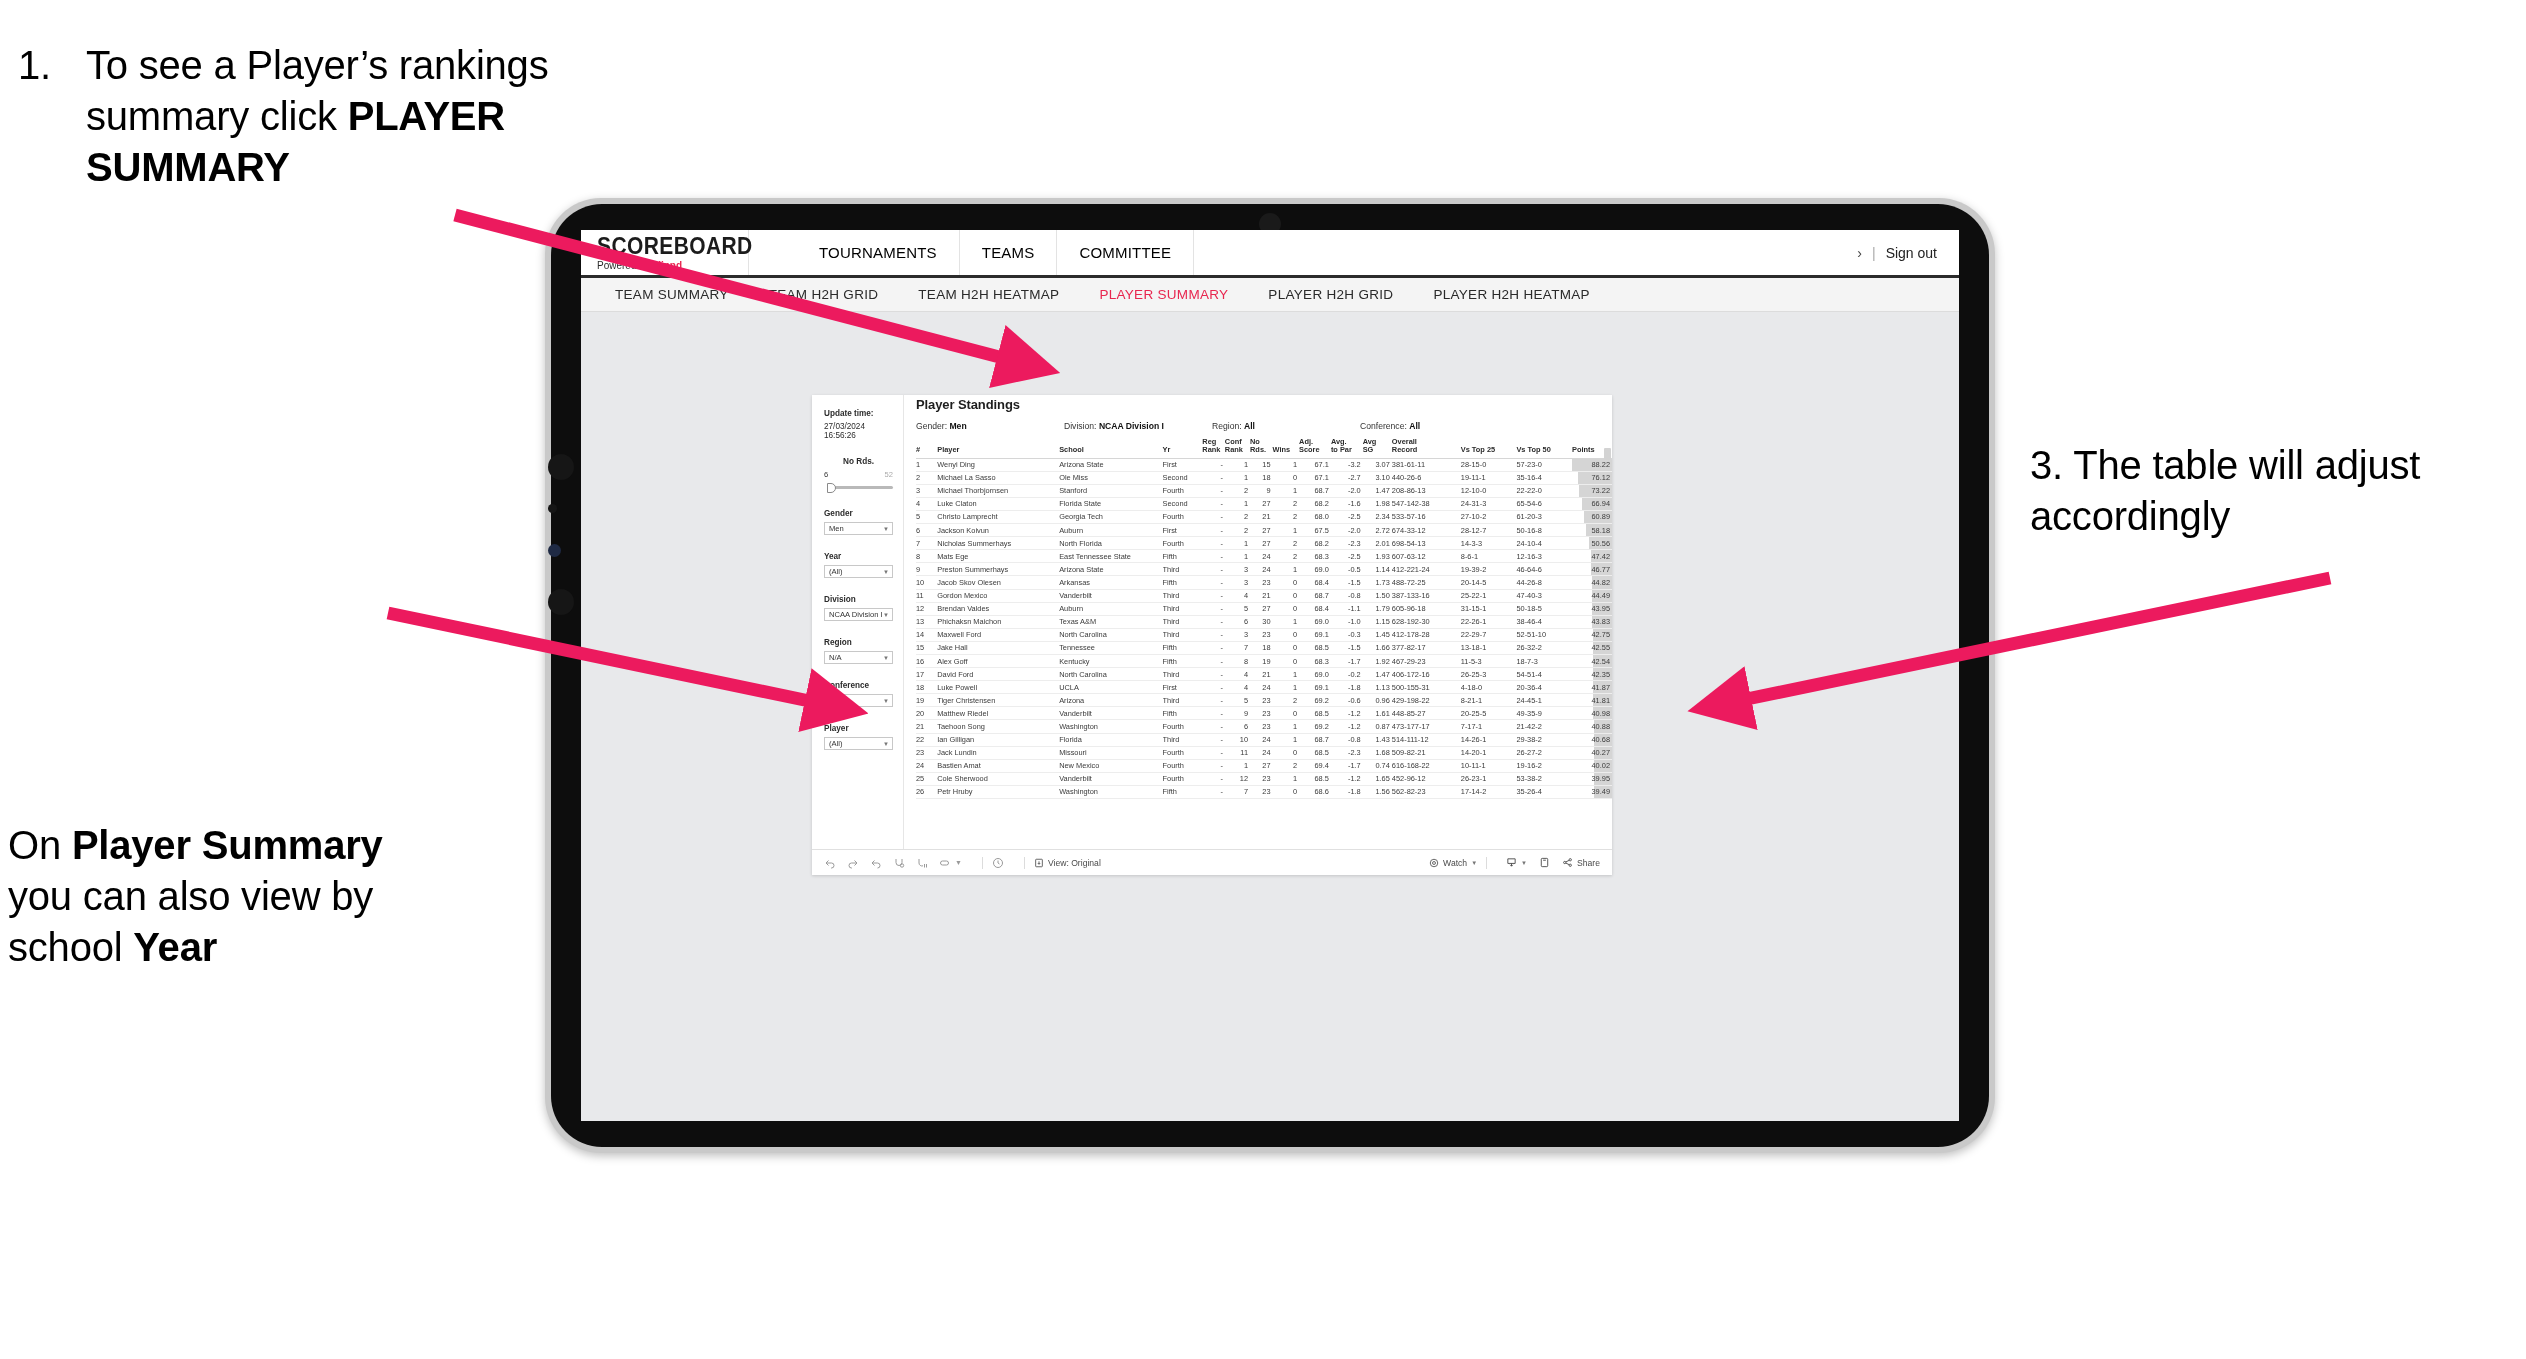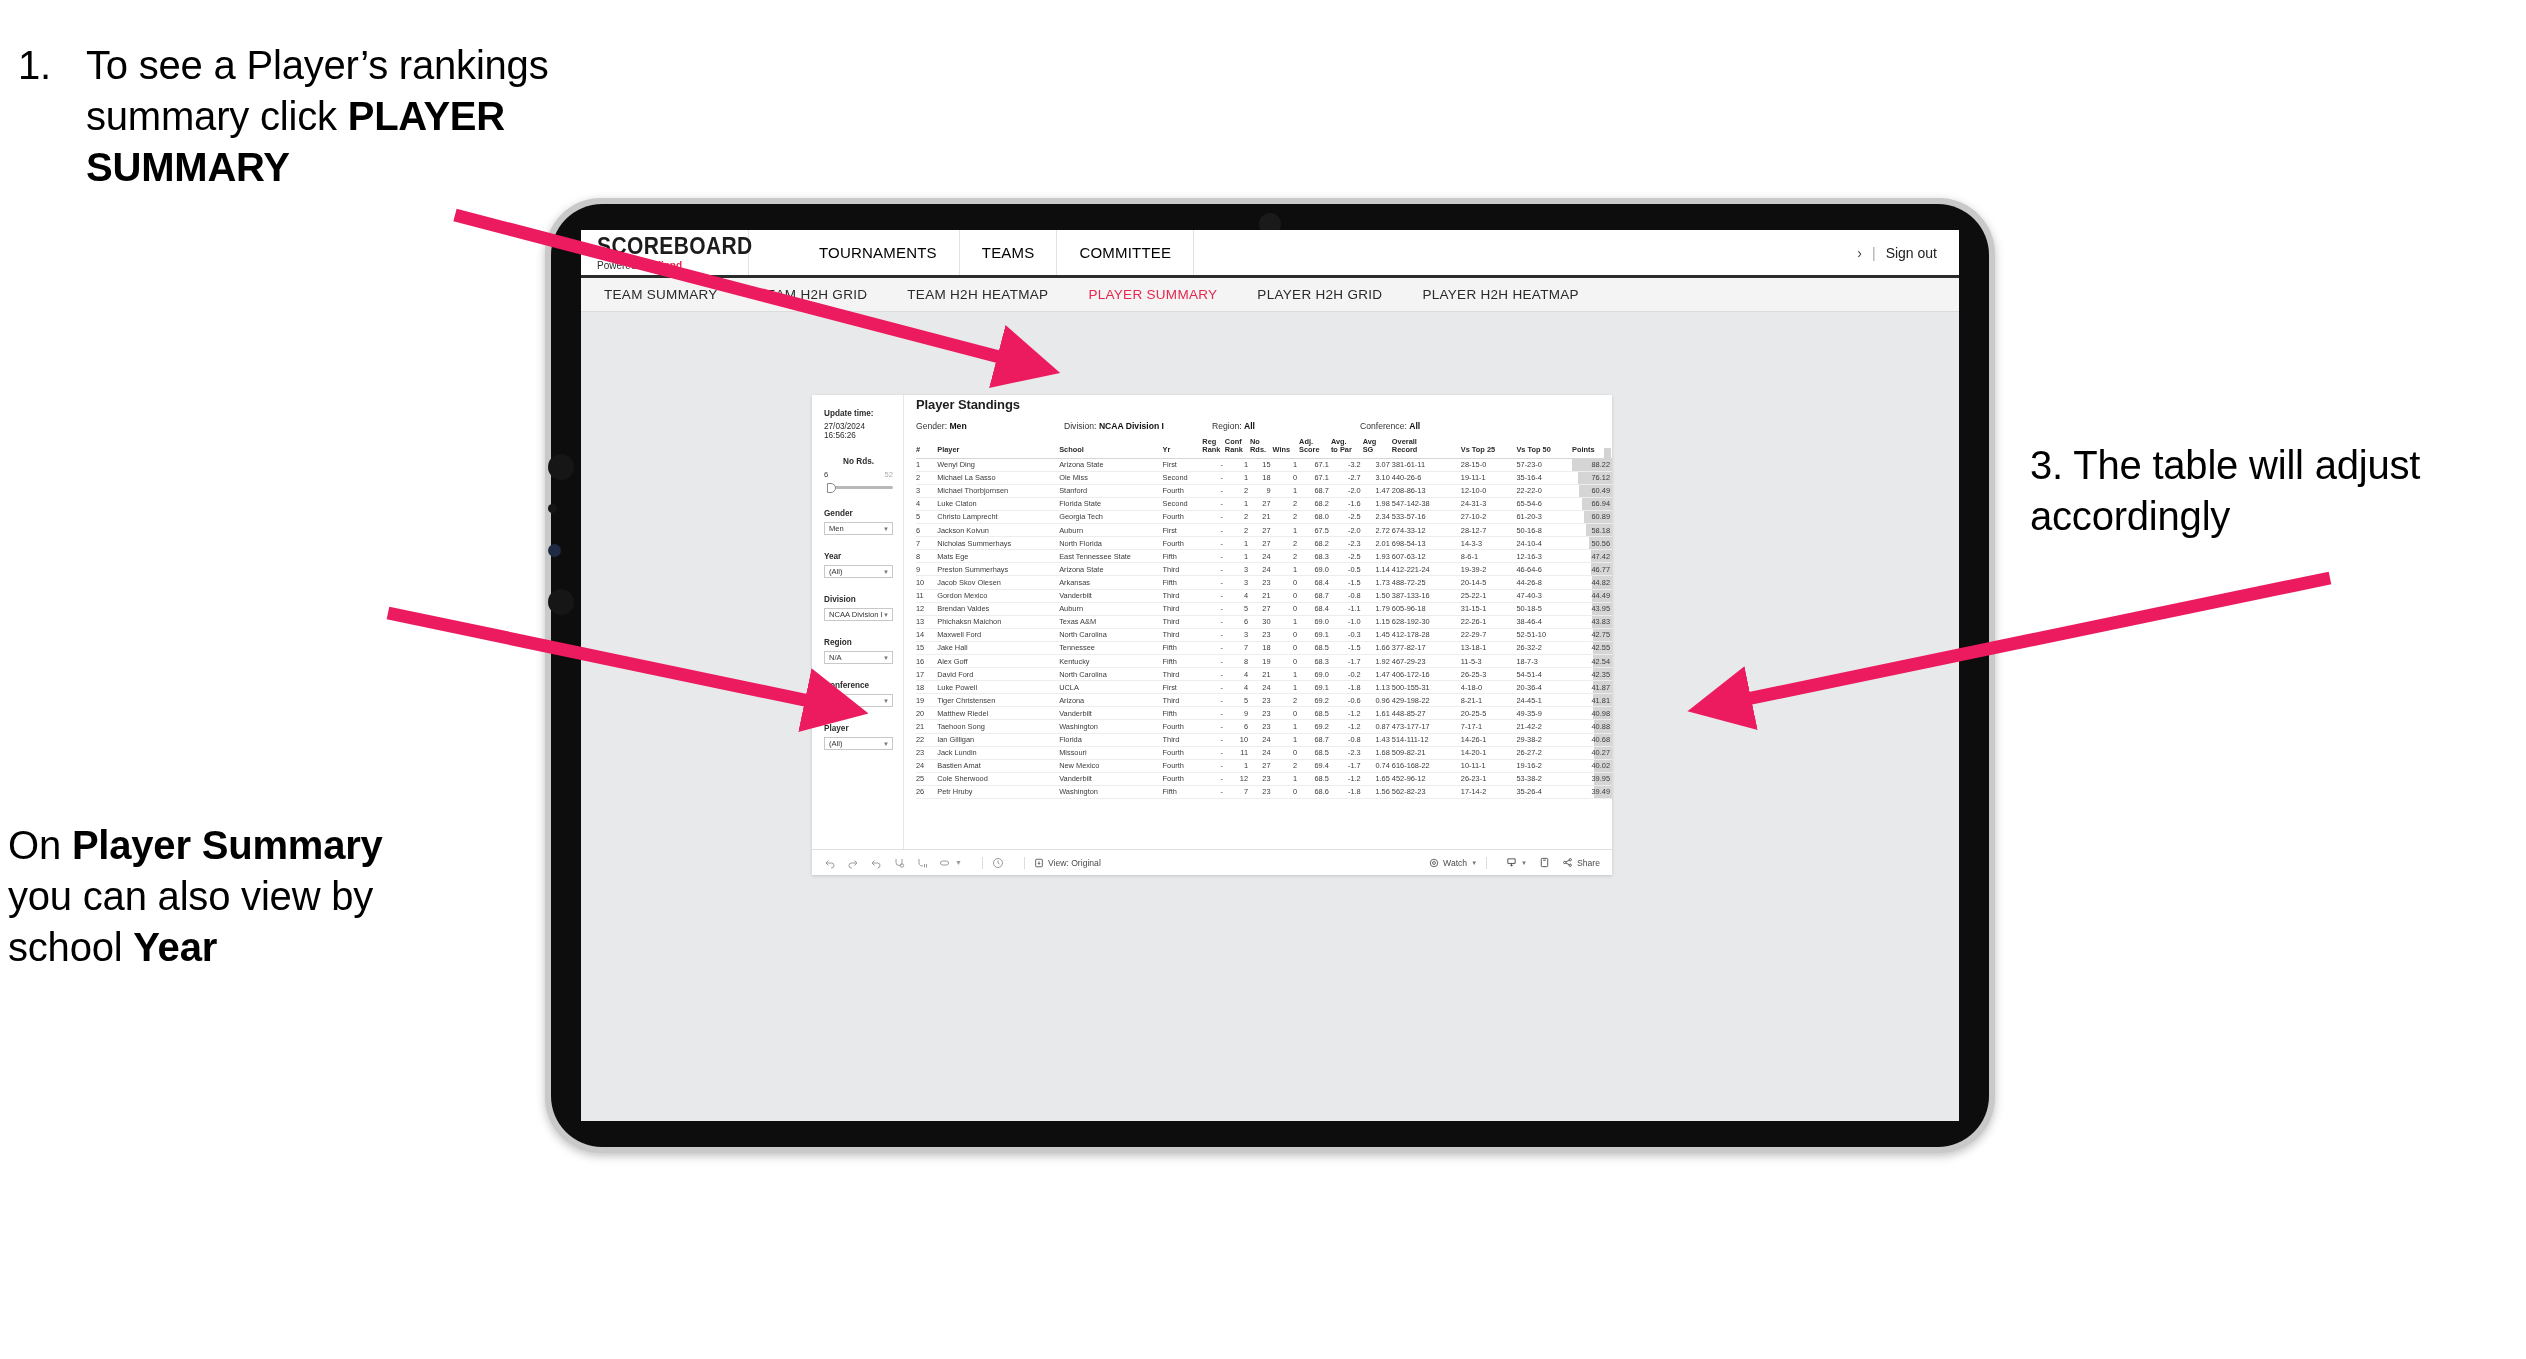--- a/index.html
+++ b/index.html
@@ -80,21 +80,21 @@
   .header-right {
     margin-left:auto; display:flex; align-items:center; gap:10px;
     padding-right:22px; font-size:14px; color:#222;
   }
   .hr-trunc { color:#444; }
   .hr-sep { color:#aaa; }
 
   
   .sub-nav {
     height:34px; background:#f4f4f4; border-bottom:1px solid #dcdcdc;
-    display:flex; align-items:center; padding-left:3px; gap:0;
+    display:flex; align-items:center; padding-left:14px; gap:0;
   }
   .sub-nav .sn {
     font-size:13.5px; color:#2a2a2a; letter-spacing:.3px;
     padding: 0 20px; white-space:nowrap;
   }
   .sub-nav .sn.active { color:#e8264f; }
 
   
   .wb-area { position:absolute; left:0; right:0; top:85px; bottom:0; background:#e8e9eb; }
   .wb-card {
@@ -410,21 +410,21 @@
                           <td class="num">-</td>
                           <td class="num">2</td>
                           <td class="num">9</td>
                           <td class="num">1</td>
                           <td class="num">68.7</td>
                           <td class="num">-2.0</td>
                           <td class="num">1.47</td>
                           <td>208-86-13</td>
                           <td>12-10-0</td>
                           <td>22-22-0</td>
-                          <td class="pts"><div class="fill" style="width: 82.9971%;"></div><span class="v">60.49</span></td>
+                          <td class="pts"><div class="fill" style="width: 82.9971%;"></div><span class="v">73.22</span></td>
                         </tr>
                         <tr>
                           <td>4</td>
                           <td>Luke Claton</td>
                           <td>Florida State</td>
                           <td>Second</td>
                           <td class="num">-</td>
                           <td class="num">1</td>
                           <td class="num">27</td>
                           <td class="num">2</td>

